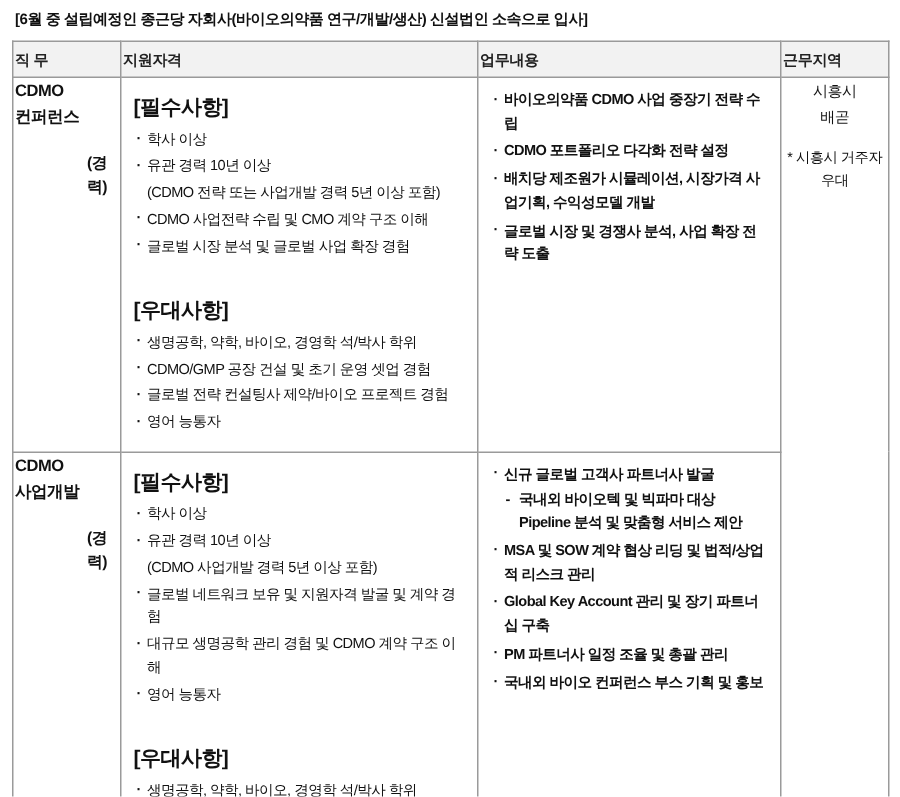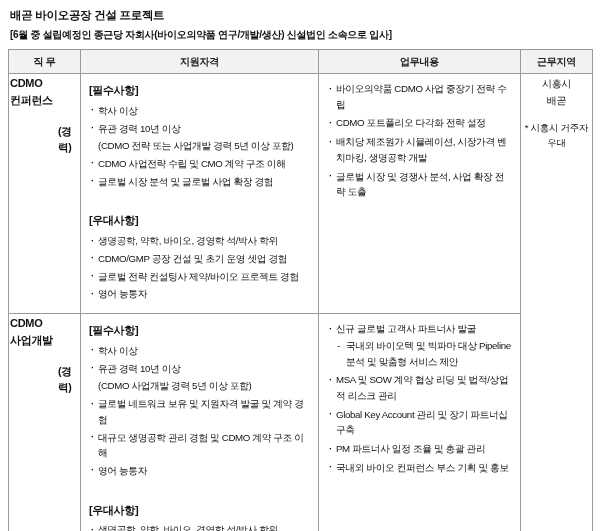--- a/index.html
+++ b/index.html
@@ -37,21 +37,21 @@
     width: 584px;
     border-collapse: collapse;
     table-layout: fixed;
   }
   table.recruit th, table.recruit td {
     border: 1px solid #9a9a9a;
     vertical-align: top;
   }
   table.recruit thead th {
     background: #f2f2f2;
-    text-align: center;
+    text-align: left;
     vertical-align: middle;
     font-size: 10px;
     font-weight: bold;
     height: 24px;
     letter-spacing: -0.2px;
     color: #222;
   }
   col.c-job { width: 72px; }
   col.c-qual { width: 238px; }
   col.c-duty { width: 202px; }
@@ -88,21 +88,21 @@
   }
   td.qual-cell, td.duty-cell {
     padding: 7px 8px 9px 8px;
     font-size: 9.7px;
     line-height: 1.62;
     letter-spacing: -0.35px;
     color: #111;
   }
   .sec-head {
     font-weight: bold;
-    font-size: 11px;
+    font-size: 14px;
     margin: 1px 0 3px 0;
   }
   .sec-head.second { margin-top: 23px; }
   ul.bullets {
     list-style: none;
     margin: 0;
     padding: 0;
   }
   ul.bullets > li {
     position: relative;
@@ -129,27 +129,26 @@
     position: relative;
     padding-left: 10px;
     margin-bottom: 1px;
   }
   ul.subs > li::before {
     content: "-";
     position: absolute;
     left: 1px;
     top: 0;
   }
-  .duty-cell ul.bullets > li { margin-bottom: 3px; }
+  .duty-cell ul.bullets > li { margin-bottom: 3px; font-weight: bold; }
 </style>
 </head>
 <body>
 
 <div class="page">
-  <div class="doc-title">배곧 바이오공장 건설 프로젝트</div>
   <div class="doc-subtitle">[6월 중 설립예정인 종근당 자회사(바이오의약품 연구/개발/생산) 신설법인 소속으로 입사]</div>
 
   <table class="recruit">
     <colgroup>
       <col class="c-job">
       <col class="c-qual">
       <col class="c-duty">
       <col class="c-loc">
     </colgroup>
     <thead>
@@ -181,21 +180,21 @@
               <li>생명공학, 약학, 바이오, 경영학 석/박사 학위</li>
               <li>CDMO/GMP 공장 건설 및 초기 운영 셋업 경험</li>
               <li>글로벌 전략 컨설팅사 제약/바이오 프로젝트 경험</li>
               <li>영어 능통자</li>
             </ul>
         </td>
         <td class="duty-cell">
           <ul class="bullets">
               <li>바이오의약품 CDMO 사업 중장기 전략 수립</li>
               <li>CDMO 포트폴리오 다각화 전략 설정</li>
-              <li>배치당 제조원가 시뮬레이션, 시장가격 벤치마킹, 생명공학 개발</li>
+              <li>배치당 제조원가 시뮬레이션, 시장가격 사업기획, 수익성모델 개발</li>
               <li>글로벌 시장 및 경쟁사 분석, 사업 확장 전략 도출</li>
             </ul>
         </td>
         <td class="loc-cell" rowspan="2">
           <span>시흥시</span><br>
           <span>배곧</span>
           <span class="note">* 시흥시 거주자 우대</span>
         </td>
       </tr>
       <tr>

